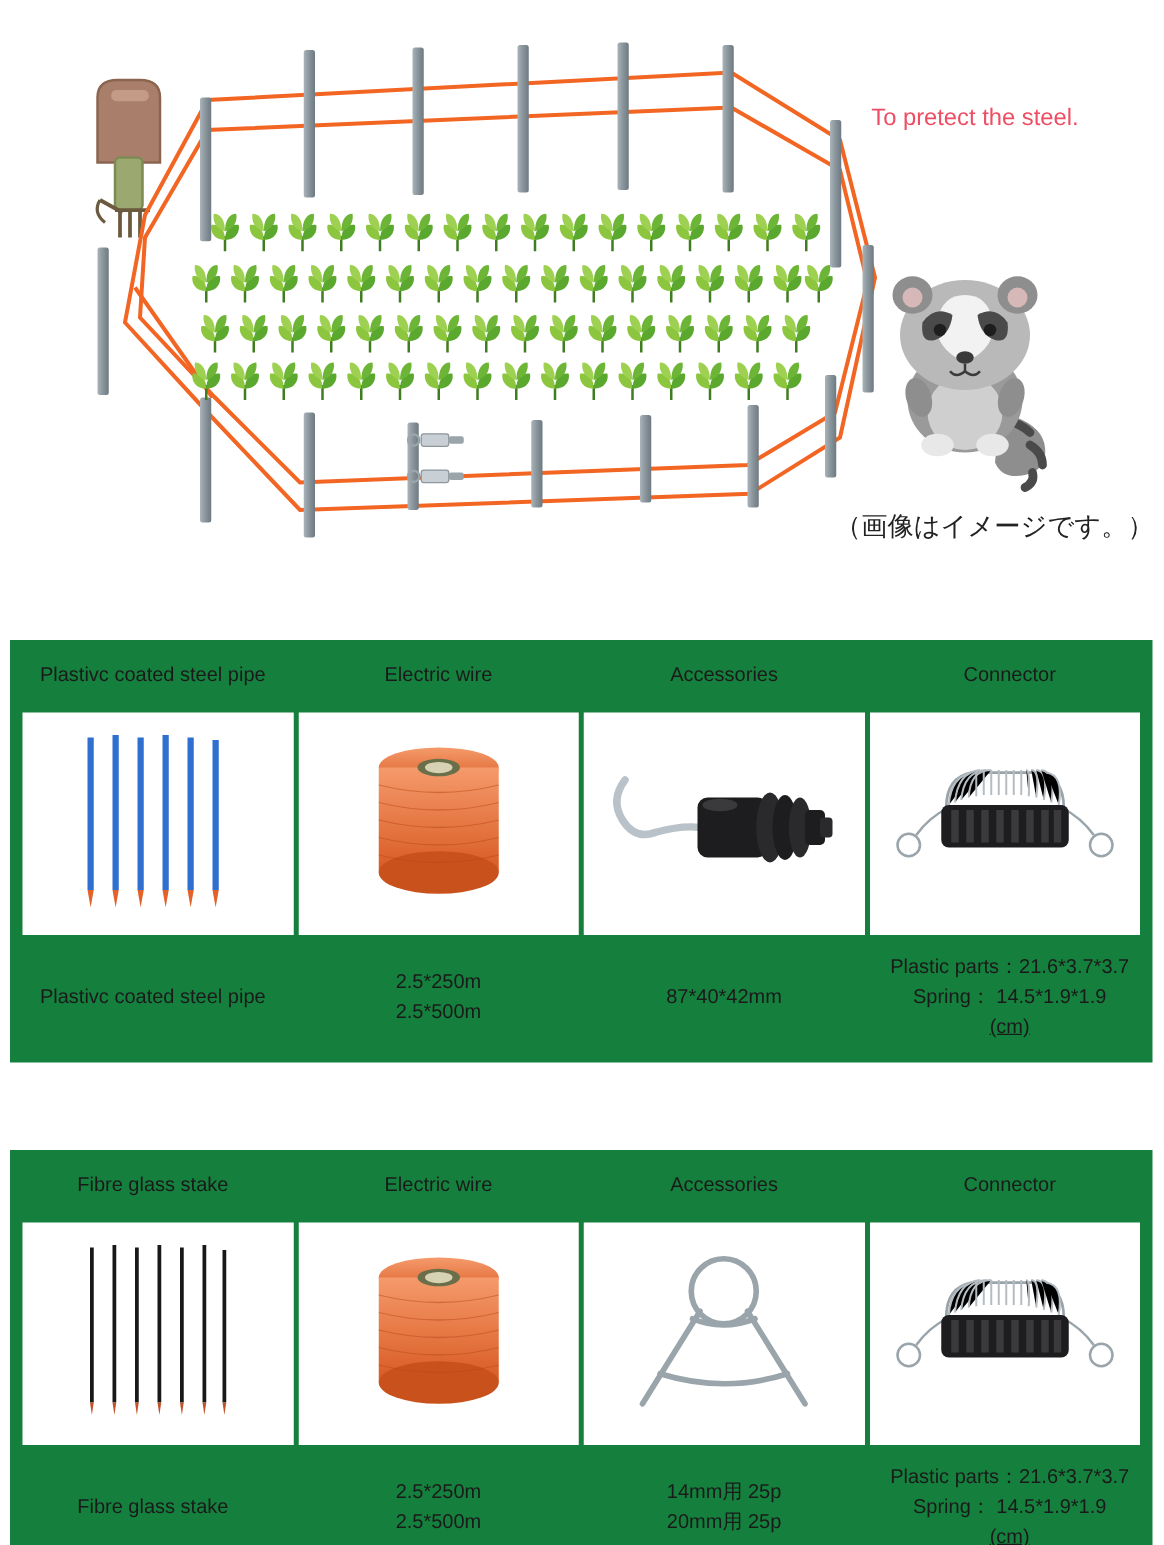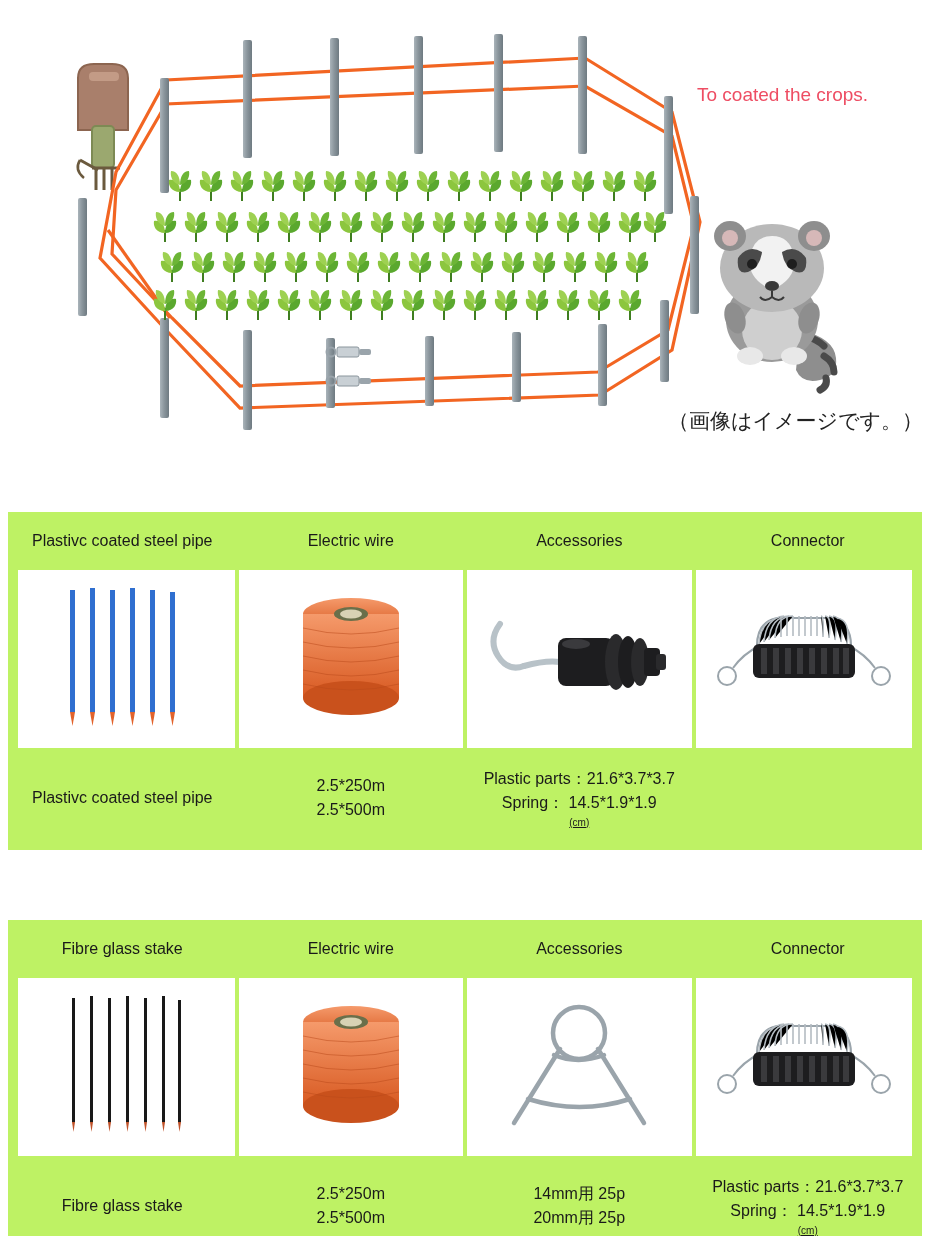--- a/index.html
+++ b/index.html
@@ -27,21 +27,21 @@
     font-size: 21px;
     color: #222;
     white-space: nowrap;
   }
 
   
   .tbl {
     position: absolute;
     left: 8px;
     width: 914px;
-    background: #bef264;
+    background: #15803d;
     padding: 0;
   }
   .tbl.t1 { top: 512px; height: 338px; }
   .tbl.t2 { top: 898px; height: 338px; margin-top: 22px; }
 
   .row { display: flex; width: 100%; }
   .row.head { height: 58px; }
   .row.img  { height: 178px; }
   .row.spec { height: 100px; }
 
@@ -63,21 +63,21 @@
   }
   .row.img .cell:first-child { margin-left: 10px; flex-basis: 216.5px; width: 216.5px; }
   .row.img .cell:last-child  { margin-right: 10px; flex-basis: 216.5px; width: 216.5px; }
   .row.spec .cell {
     font-size: 16px; color: #1a1a1a;
     flex-direction: column;
     line-height: 1.5;
     padding: 0 4px;
   }
   .spec-line { display: block; }
-  .spec-small { font-size: 10px; text-decoration: underline; }
+  .spec-small { font-size: 16px; text-decoration: underline; }
   .cell-img-wrap { width: 100%; height: 100%; display: flex; align-items: center; justify-content: center; }
 </style>
 </head>
 <body>
 
 <div class="page">
 
   <div class="hero">
     <svg width="931" height="470" viewBox="0 0 931 470">
       <defs>
@@ -252,21 +252,21 @@
 
         <path d="M738,258 q10,-14 24,-6 q-2,16 -14,20 q-12,3 -10,-14 Z" fill="#4a4a4a"></path>
         <path d="M806,258 q-10,-14 -24,-6 q2,16 14,20 q12,3 10,-14 Z" fill="#4a4a4a"></path>
         <circle cx="752" cy="264" r="5" fill="#1e1e1e"></circle>
         <circle cx="792" cy="264" r="5" fill="#1e1e1e"></circle>
         <ellipse cx="772" cy="286" rx="7" ry="5" fill="#3a3a3a"></ellipse>
         <path d="M772,291 v6 M772,297 q-7,6 -12,0 M772,297 q7,6 12,0" stroke="#3a3a3a" stroke-width="2" fill="none"></path>
       </g>
     </svg>
 
-    <div class="hero-caption">To coated the crops.</div>
+    <div class="hero-caption">To pretect the steel.</div>
     <div class="hero-note">（画像はイメージです。）</div>
   </div>
 
   <div class="tbl t1">
     <div class="row head">
       <div class="cell">Plastivc coated steel pipe</div>
       <div class="cell">Electric wire</div>
       <div class="cell">Accessories</div>
       <div class="cell">Connector</div>
     </div>
@@ -383,20 +383,23 @@
     </div>
     <div class="row spec">
       <div class="cell">
         <span class="spec-line">Plastivc coated steel pipe</span>
       </div>
       <div class="cell">
         <span class="spec-line">2.5*250m</span>
         <span class="spec-line">2.5*500m</span>
       </div>
       <div class="cell">
+        <span class="spec-line">87*40*42mm</span>
+      </div>
+      <div class="cell">
         <span class="spec-line">Plastic parts：21.6*3.7*3.7</span>
         <span class="spec-line">Spring： 14.5*1.9*1.9</span>
         <span class="spec-line spec-small">(cm)</span>
       </div>
     </div>
   </div>
 
   <div class="tbl t2">
     <div class="row head">
       <div class="cell">Fibre glass stake</div>

